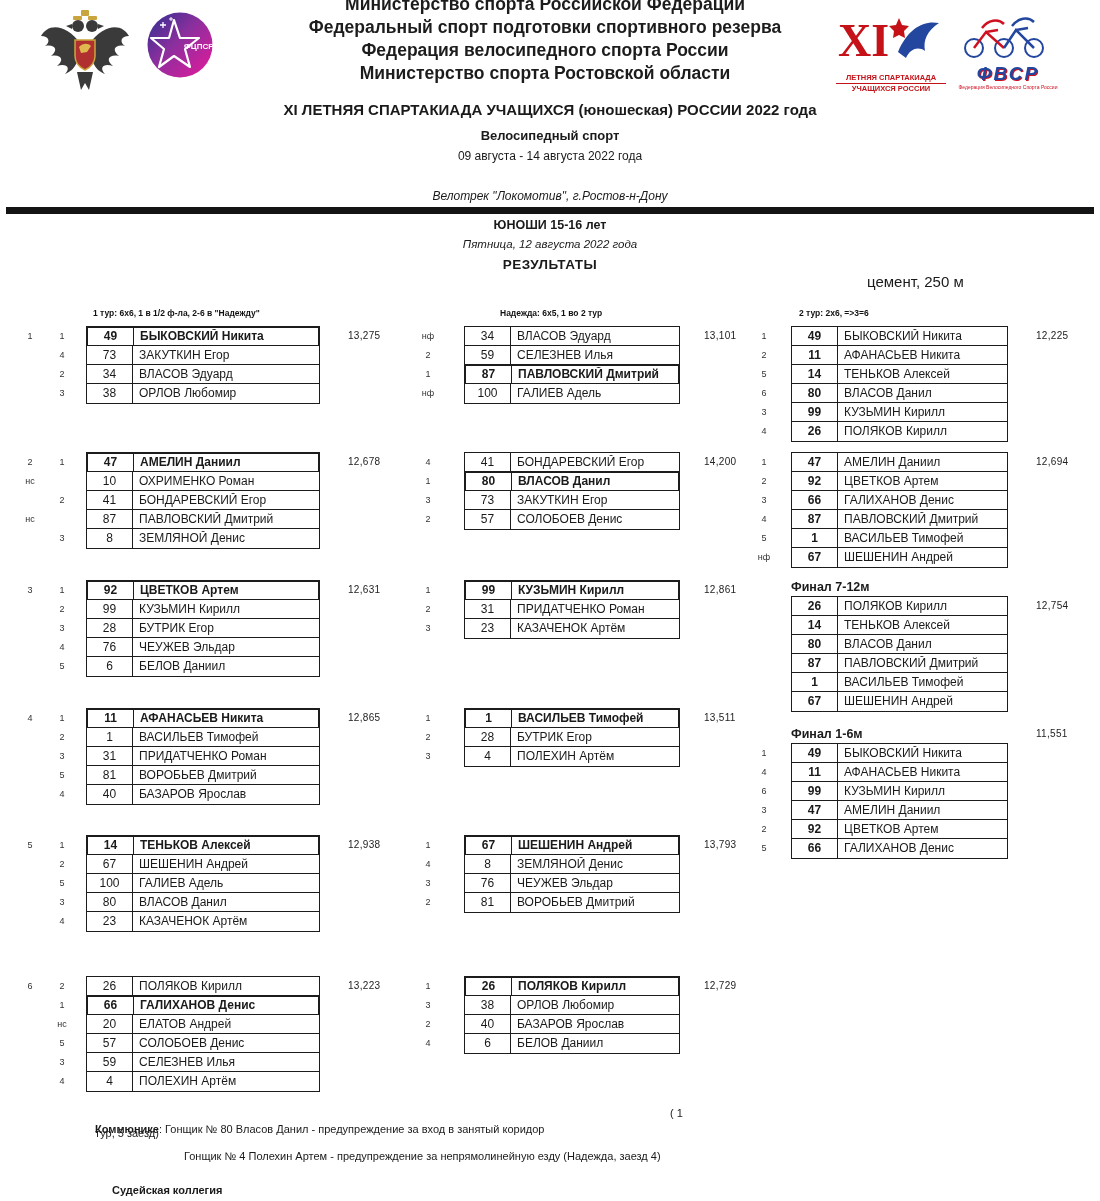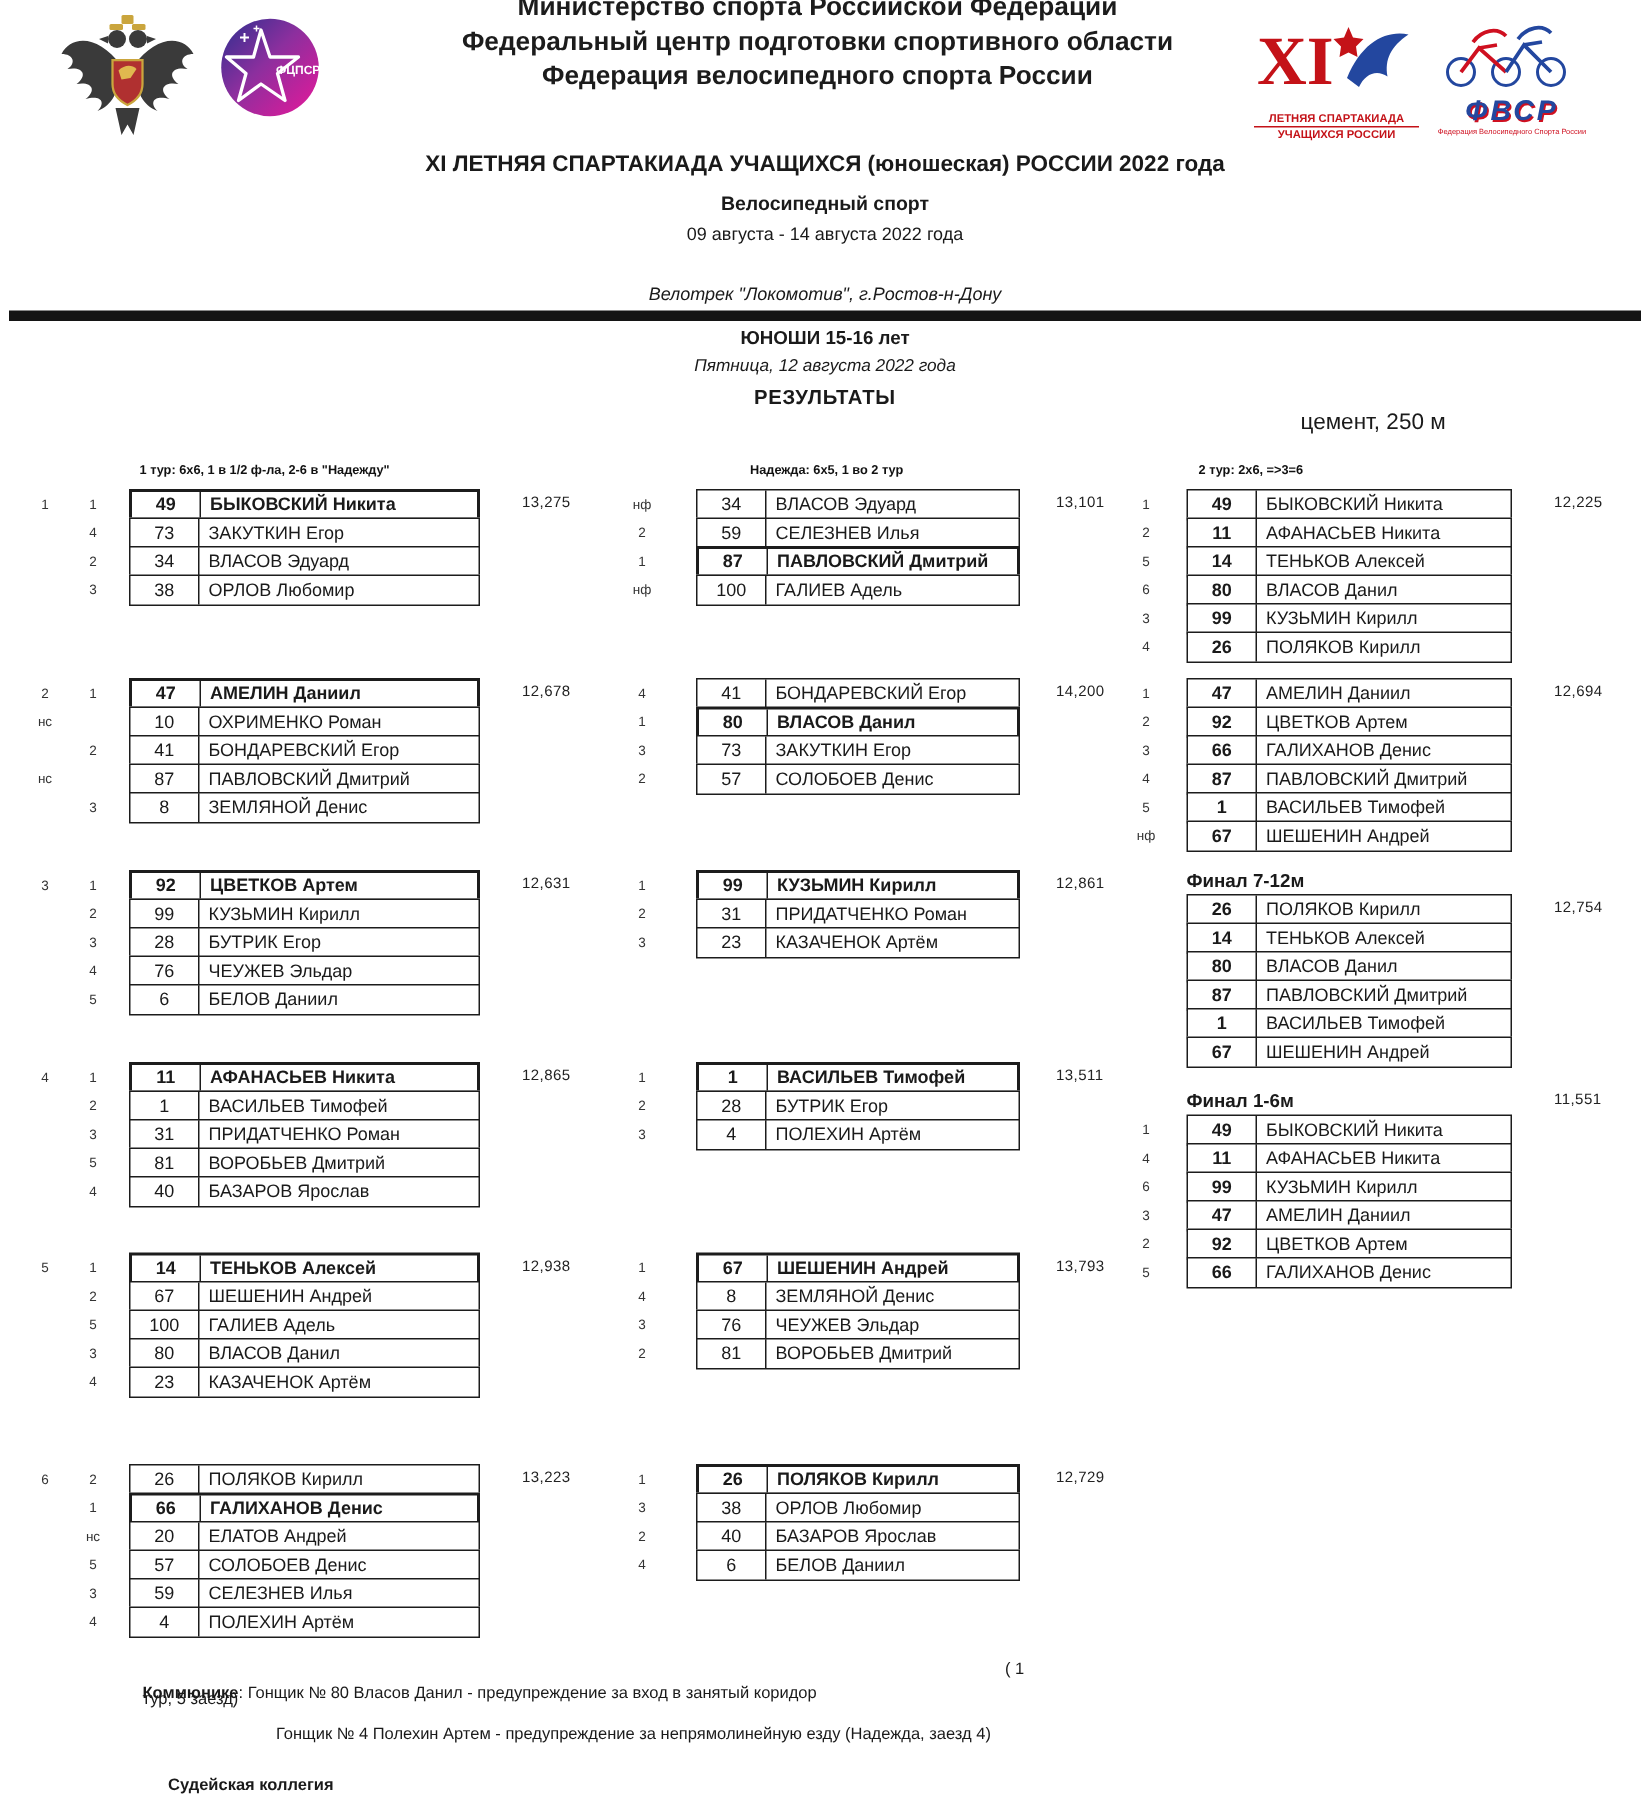--- a/index.html
+++ b/index.html
@@ -122,22 +122,23 @@
       <text x="2" y="46" font-size="46" font-weight="bold" fill="#c41218" font-family="Liberation Serif, serif">XI</text>
       <path d="M62 42 C72 18 88 10 103 13 C91 21 87 30 89 41 C82 36 74 39 70 48Z" fill="#23479f"></path>
       <path d="M63 8 l3 7 7 1 -5 5 1 7 -6 -3 -6 3 1 -7 -5 -5 7 -1Z" fill="#c41218"></path>
     </svg>
     <div class="spk1">ЛЕТНЯЯ СПАРТАКИАДА</div>
     <div class="spk2">УЧАЩИХСЯ РОССИИ</div>
   </div>
 
   <div class="org-block">
     <div>Министерство спорта Российской Федерации</div>
-    <div>Федеральный центр подготовки спортивного области</div>
+    <div>Федеральный спорт подготовки спортивного резерва</div>
     <div>Федерация велосипедного спорта России</div>
+    <div>Министерство спорта Ростовской области</div>
   </div>
 
   <div class="tline t1">XI ЛЕТНЯЯ СПАРТАКИАДА УЧАЩИХСЯ (юношеская) РОССИИ 2022 года</div>
   <div class="tline t2">Велосипедный спорт</div>
   <div class="tline t3">09 августа - 14 августа 2022 года</div>
   <div class="tline t5">Велотрек "Локомотив", г.Ростов-н-Дону</div>
   <div class="bar"></div>
   <div class="tline t6">ЮНОШИ 15-16 лет</div>
   <div class="tline t7">Пятница, 12 августа 2022 года</div>
   <div class="tline t8">РЕЗУЛЬТАТЫ</div>

